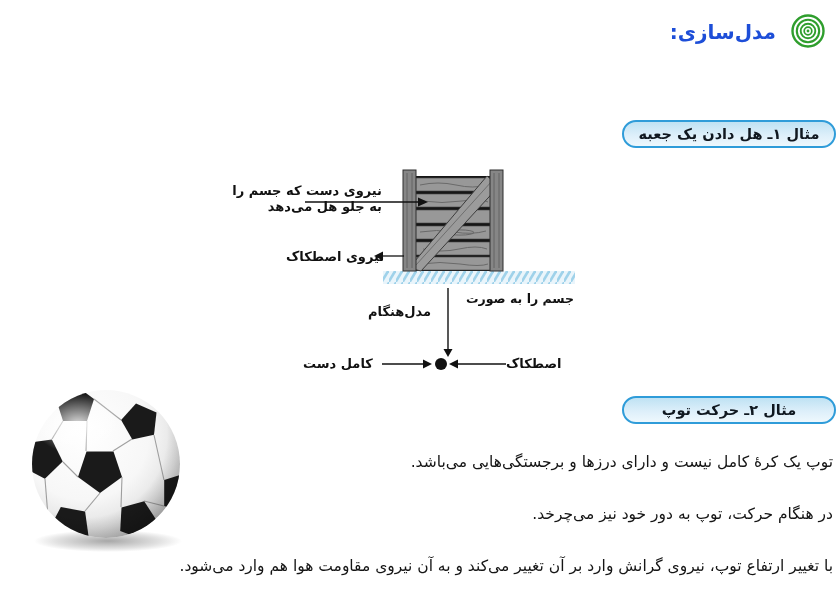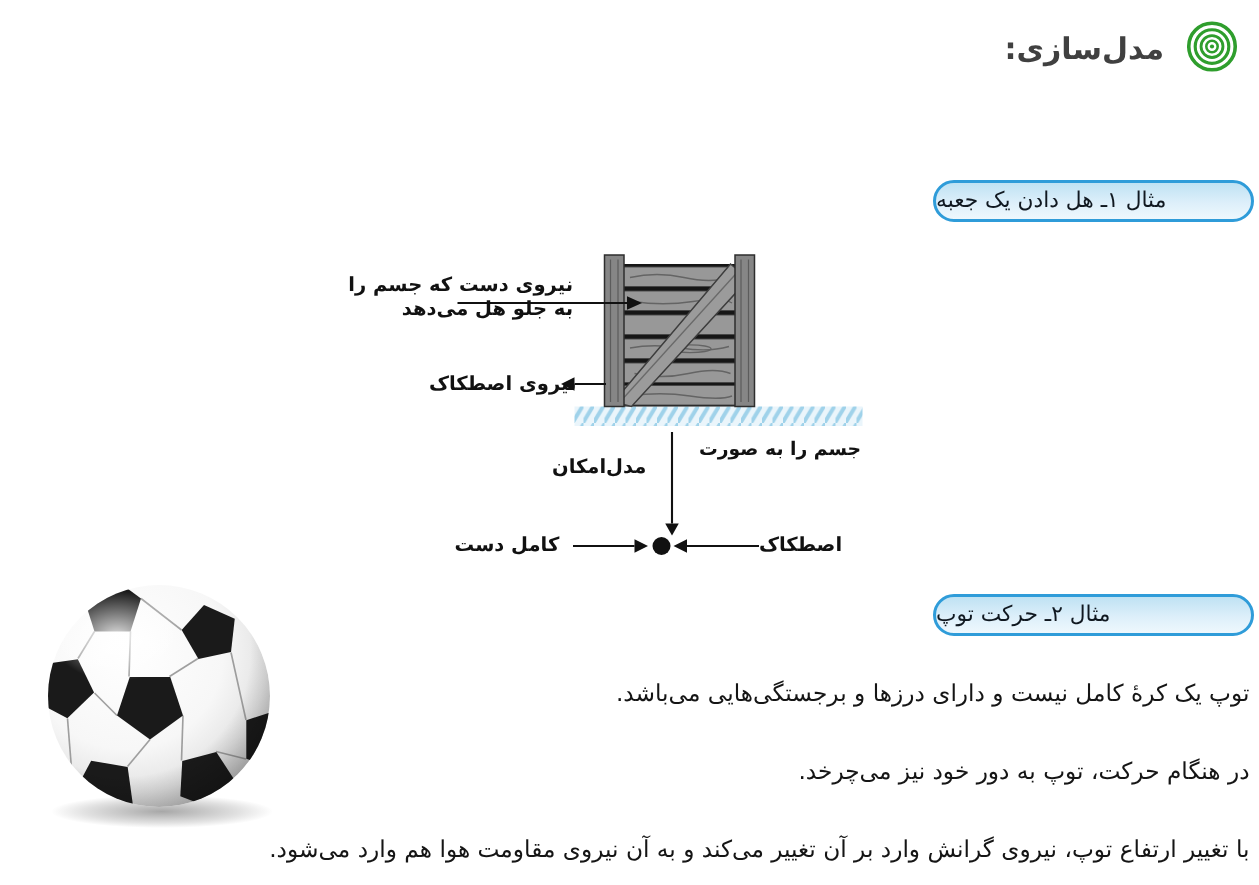--- a/index.html
+++ b/index.html
@@ -1,25 +1,25 @@
 <!DOCTYPE html>
 <html lang="fa"><head>
 <meta charset="utf-8">
 <style>
   html,body{margin:0;padding:0;background:#ffffff;}
   .page{position:relative;width:839px;height:590px;background:#fff;overflow:hidden;
         font-family:"DejaVu Sans",sans-serif;color:#151515;}
   .rtl{direction:rtl;unicode-bidi:plaintext;}
   .abs{position:absolute;}
-  .logo-text{top:20px;right:63px;font-size:20px;font-weight:bold;color:#404040;letter-spacing:-0.5px;}
+  .logo-text{top:20px;right:63px;font-size:20px;font-weight:bold;color:#1d4ed8;letter-spacing:-0.5px;}
   .intro{top:71px;right:6px;left:6px;text-align:right;font-size:15.5px;line-height:22px;}
   .banner{left:622px;width:210px;height:24px;border:2.5px solid #2f9cd9;border-radius:14px;
           background:linear-gradient(180deg,#bfe2f3 0%,#ddeffa 55%,#eef8fd 100%);
-          display:flex;align-items:center;
-          font-size:14.5px;font-weight:normal;color:#101820;}
+          display:flex;align-items:center;justify-content:center;
+          font-size:14.5px;font-weight:bold;color:#101820;}
   .banner1{top:120px;}
   .banner2{top:396px;}
   .dlabel{font-size:13px;font-weight:bold;color:#111;line-height:16px;white-space:nowrap;}
   .hand-label{left:272px;top:183px;width:110px;text-align:center;}
   .friction-label{left:286px;top:249px;}
   .modeling-label{left:368px;top:304px;width:72px;text-align:left;}
   .particle-note{left:446px;top:291px;width:128px;text-align:right;font-size:12.5px;}
   .force-hand{left:303px;top:356px;}
   .force-friction{left:506px;top:356px;}
   .note{right:6px;text-align:right;font-size:15.5px;line-height:21px;}
@@ -111,21 +111,21 @@
       <polygon points="179,199 188,194.5 188,203.5" fill="#111" stroke="none"></polygon>
       <line x1="188" y1="199" x2="236" y2="199"></line>
     </g>
   </svg>
 
   <div class="abs rtl dlabel hand-label">
     <div>نیروی دست که جسم را</div>
     <div>به جلو هل می‌دهد</div>
   </div>
   <div class="abs rtl dlabel friction-label">نیروی اصطکاک</div>
-  <div class="abs rtl dlabel modeling-label">مدل‌امکان</div>
+  <div class="abs rtl dlabel modeling-label">مدل‌هنگام</div>
   <div class="abs rtl dlabel particle-note">
     <div>جسم را به صورت</div>
   </div>
   <div class="abs rtl dlabel force-hand">کامل دست</div>
   <div class="abs rtl dlabel force-friction">اصطکاک</div>
 
   <div class="abs banner banner2">
     <span class="rtl">مثال ۲ـ حرکت توپ</span>
   </div>
 

